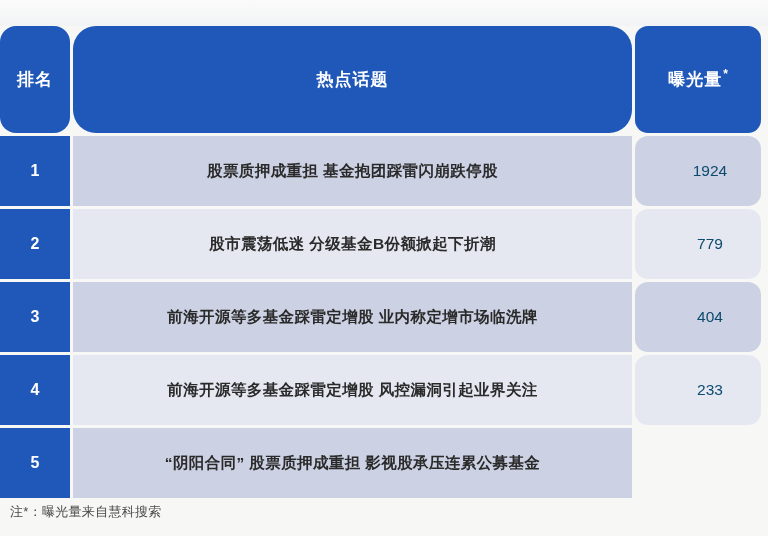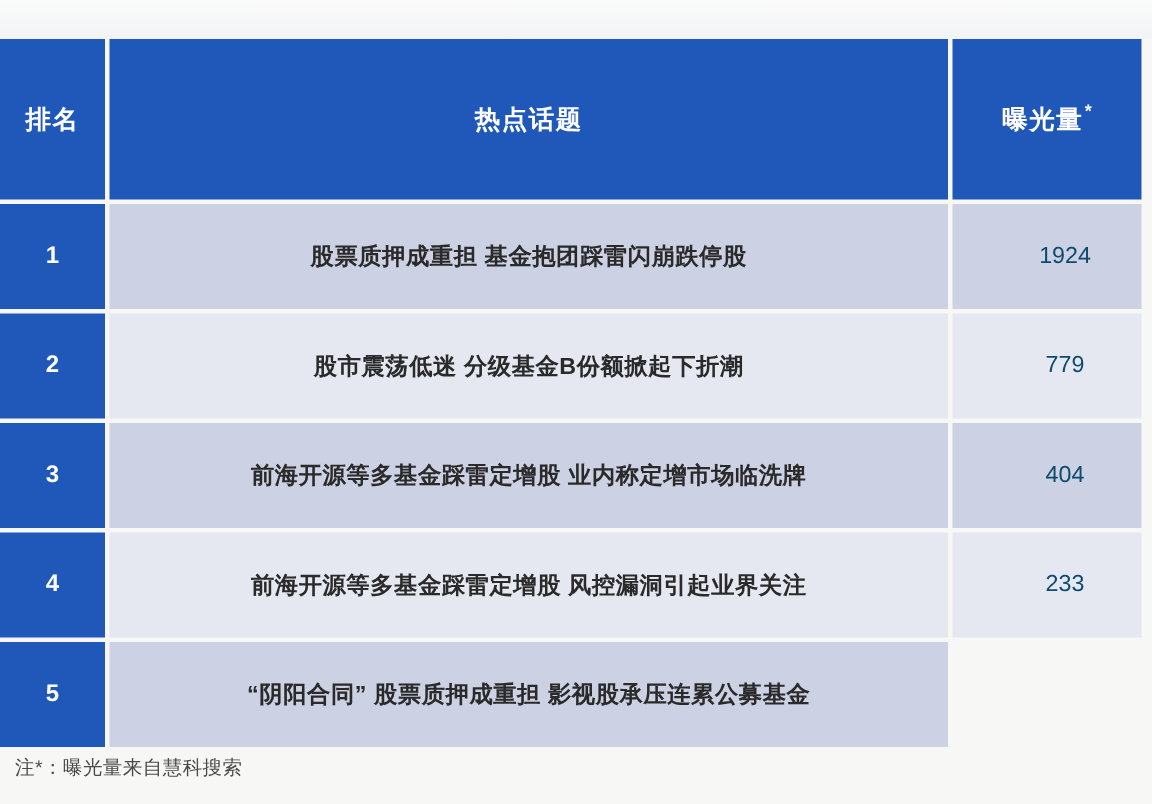--- a/index.html
+++ b/index.html
@@ -52,30 +52,30 @@
   .header-row .cell {
     background: #1f58b9;
     color: #ffffff;
     font-weight: bold;
     display: flex;
     align-items: center;
     justify-content: center;
     letter-spacing: 1px;
   }
   .header-row .c-rank  { font-size: 17px; }
-  .header-row .c-topic { font-size: 17px; }
+  .header-row .c-topic { font-size: 17px; border-radius: 23px; }
   .header-row .c-expo  { font-size: 17px; }
 
   
   .c-rank  { width: 70px;  flex: 0 0 70px;  box-sizing: border-box; }
   .c-topic { width: 562px; flex: 0 0 562px; box-sizing: border-box; }
-  .c-expo  { width: 126px; flex: 0 0 126px; box-sizing: border-box; }
-
-  
-  .header-row .c-rank  { margin-right: 3px; }
+  .c-expo  { width: 126px; flex: 0 0 126px; box-sizing: border-box; border-radius: 13px; }
+
+  
+  .header-row .c-rank  { margin-right: 3px; border-radius: 16px; }
   .header-row .c-topic { margin-right: 3px; width: 559px; flex: 0 0 559px; }
   .header-row .c-expo  { width: 126px; flex: 0 0 126px; }
 
   
   .data-row {
     height: 70px;
     margin-top: 3px;
   }
   .data-row .cell {
     display: flex;

